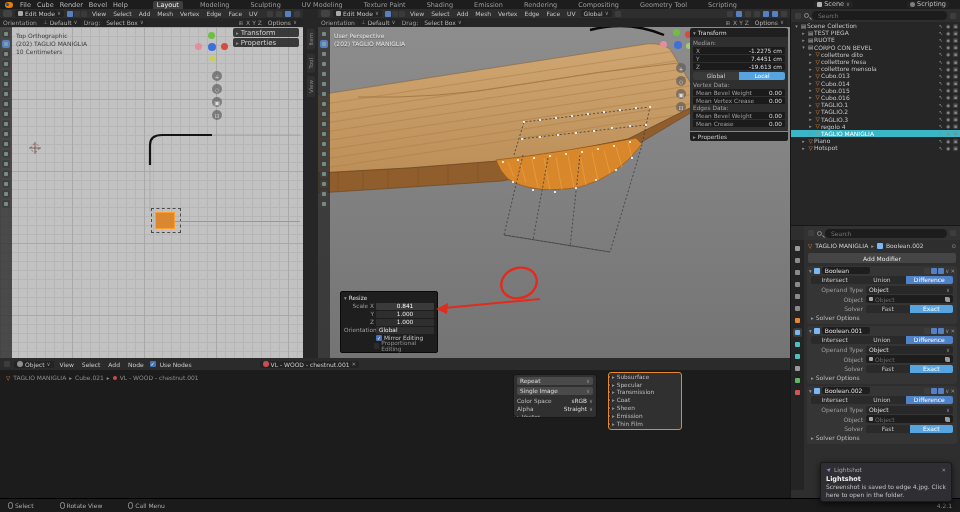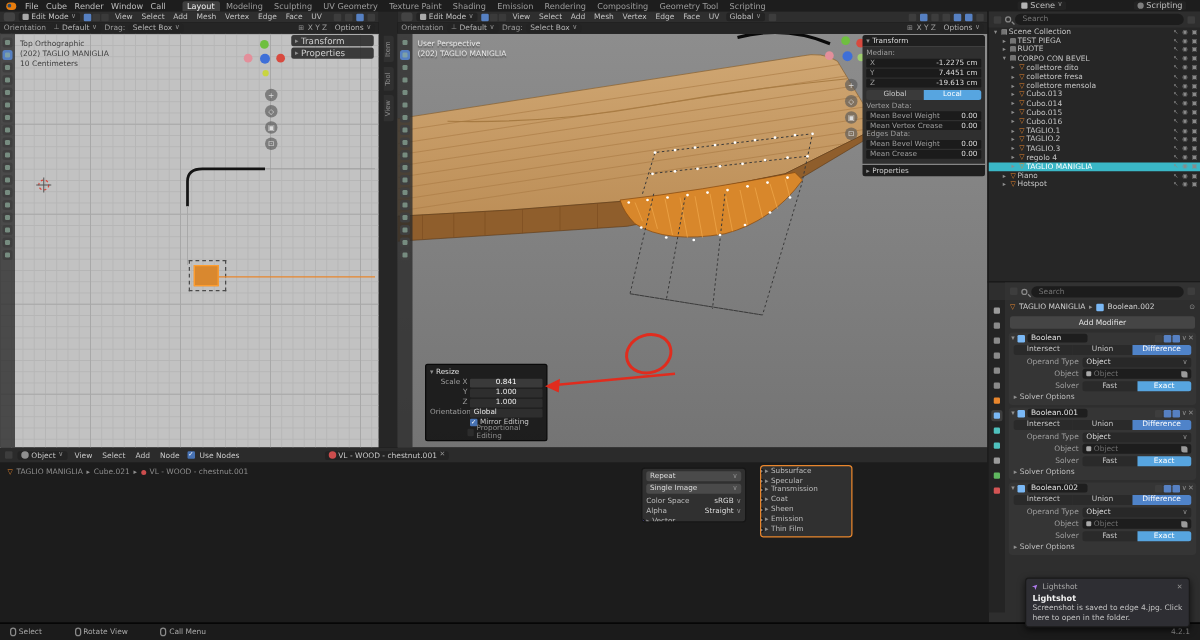--- a/index.html
+++ b/index.html
@@ -5,21 +5,21 @@
   *{box-sizing:border-box;margin:0;padding:0;font-family:"DejaVu Sans",sans-serif;}
   html,body{width:960px;height:512px;background:#111;overflow:hidden;position:relative;color:#c9c9c9;font-size:7px;}
   .r{position:absolute;}
   .flex{display:flex;align-items:flex-start;}
   
   .topbar{left:0;top:0;width:960px;height:9px;background:#1d1d1d;display:flex;align-items:center;gap:5px;padding:0 5px;font-size:6.5px;color:#bdbdbd;z-index:30;}
   .blogo{width:8px;height:6px;border-radius:3px;background:#e87d0d;position:relative;flex:0 0 auto;}
   .blogo::after{content:"";position:absolute;left:1px;top:1px;width:3px;height:3px;border-radius:50%;background:#2d4d6e;}
   .menu{padding:0 2px;cursor:default;}
   .tabs{display:flex;gap:1px;margin-left:6px;}
-  .tab{padding:0 4px;border-radius:2px 2px 0 0;color:#9b9b9b;}
+  .tab{padding:0 4px;border-radius:2px 2px 0 0;color:#9b9b9b;margin-left:12px;}
   .tab.active{background:#3f3f3f;color:#efefef;}
   .tb-right{margin-left:auto;display:flex;gap:54px;margin-right:6px;}
   .chip{background:#232323;border-radius:2px;padding:0 3px;display:inline-flex;align-items:center;gap:2px;height:7px;line-height:7px;white-space:nowrap;}
   .cv{color:#8f8f8f;font-size:5.5px;}
   .ic{width:5px;height:5px;border-radius:1px;background:#8f8f8f;display:inline-block;}
   .ic.scene-ic{background:#b5b5b5;}
   .ic.layer-ic{background:#7f7f7f;border-radius:50%;}
   
   .vh{height:9px;background:#2e2e2e;display:flex;align-items:center;gap:3px;padding:0 3px;font-size:6px;color:#c3c3c3;z-index:20;white-space:nowrap;overflow:hidden;}
   .vh2{height:9px;background:#252525;display:flex;align-items:center;gap:3px;padding:0 3px;font-size:6px;color:#b3b3b3;z-index:20;white-space:nowrap;overflow:hidden;}
@@ -148,29 +148,29 @@
 </head>
 <body>
 
 <div class="r topbar">
   <span class="blogo"></span>
   <div class="flex" style="gap:2px">
 
   <span class="menu">File</span>
       <span class="menu">Cube</span>
       <span class="menu">Render</span>
-      <span class="menu">Window</span>
-      <span class="menu">Call</span>
+      <span class="menu">Bevel</span>
+      <span class="menu">Help</span>
     </div>
   <div class="tabs">
 
   <span class="tab active">Layout</span>
       <span class="tab">Modeling</span>
       <span class="tab">Sculpting</span>
-      <span class="tab">UV Geometry</span>
+      <span class="tab">UV Modeling</span>
       <span class="tab">Texture Paint</span>
       <span class="tab">Shading</span>
       <span class="tab">Emission</span>
       <span class="tab">Rendering</span>
       <span class="tab">Compositing</span>
       <span class="tab">Geometry Tool</span>
       <span class="tab">Scripting</span>
     </div>
   <div class="tb-right">
     <span class="chip">

